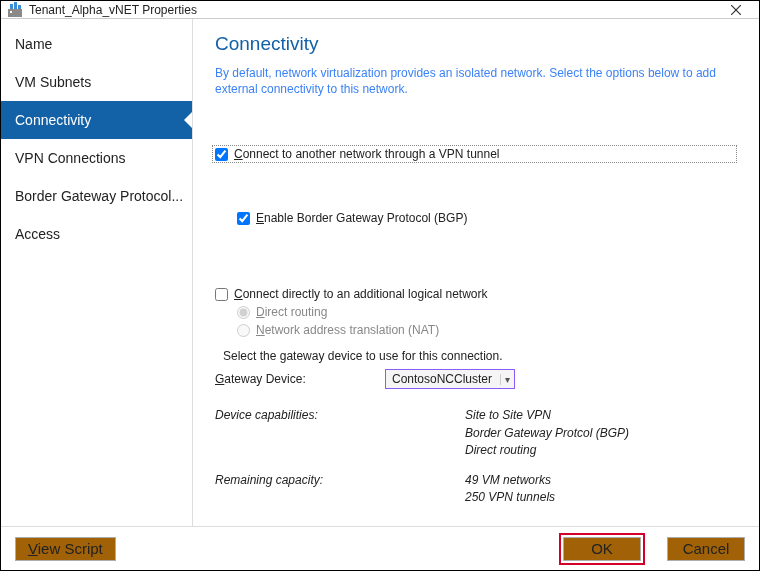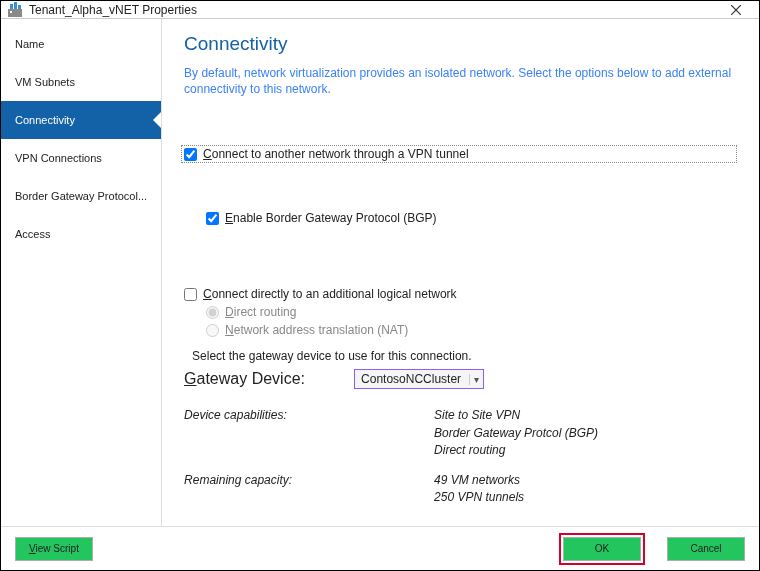--- a/index.html
+++ b/index.html
@@ -50,21 +50,21 @@
     border-right: 1px solid #ddd;
     background: #fff;
     padding-top: 6px;
   }
   .sidebar-item {
     position: relative;
     height: 38px;
     display: flex;
     align-items: center;
     padding: 0 14px;
-    font-size: 11px;
+    font-size: 14px;
     color: #222;
     cursor: default;
     white-space: nowrap;
     overflow: hidden;
     text-overflow: ellipsis;
   }
   .sidebar-item.selected {
     background: #1361a6;
     color: #fff;
   }
@@ -120,21 +120,21 @@
     font-size: 12px;
     margin-bottom: 4px;
   }
   .radioline.disabled { color: #888; }
   .sectionlabel { font-size: 12px; margin: 12px 0 6px 8px; }
   .row {
     display: flex;
     align-items: center;
     margin-bottom: 4px;
   }
-  .gwlabel { width: 170px; font-size: 16px; }
+  .gwlabel { width: 170px; font-size: 12px; }
   .select {
     display: inline-flex;
     align-items: center;
     border: 1px solid #8b5cf6;
     background: #f5f5f5;
     height: 20px;
     padding: 0 4px 0 6px;
     font-size: 12px;
     min-width: 120px;
     justify-content: space-between;
@@ -152,22 +152,22 @@
     align-items: center;
     padding: 0 14px;
     justify-content: space-between;
     background: #fff;
   }
   .btn {
     height: 24px;
     min-width: 78px;
     padding: 0 12px;
     border: 1px solid #adadad;
-    background: #22c55e;
-    font-size: 10px;
+    background: #a16207;
+    font-size: 15px;
     display: inline-flex;
     align-items: center;
     justify-content: center;
     cursor: default;
   }
   .btn.viewscript .ul { text-decoration: underline; }
   .right-buttons { display: flex; gap: 22px; align-items: center; }
   .highlight-ok {
     border: 2px solid #d4002a;
     padding: 2px;

